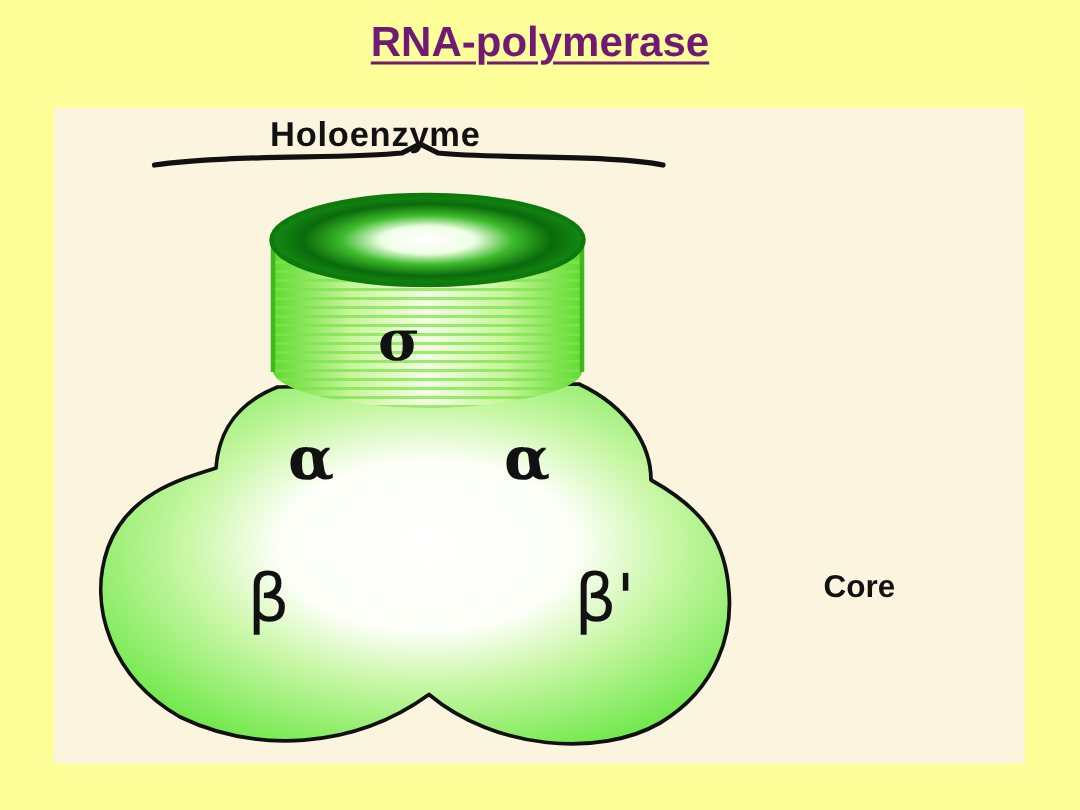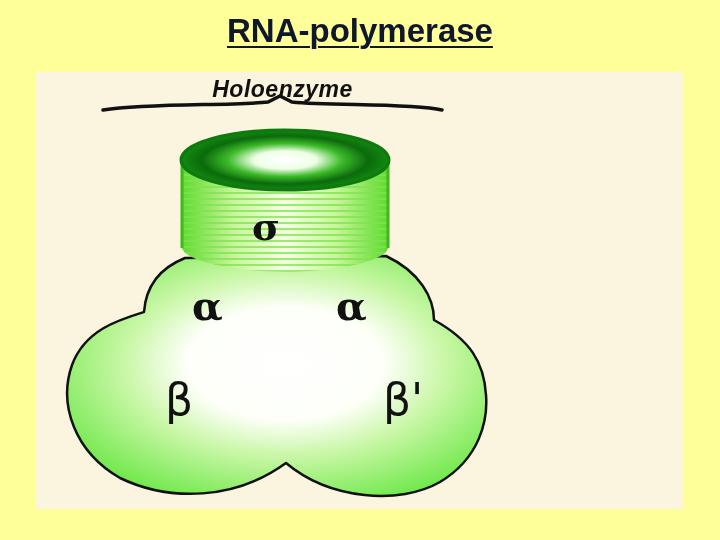--- a/index.html
+++ b/index.html
@@ -4,34 +4,34 @@
 <style>
   html, body { margin:0; padding:0; }
   body {
     width:720px; height:540px; overflow:hidden;
     background:#FFFF99;
     position:relative;
     font-family:"Liberation Sans", sans-serif;
   }
   .title {
     position:absolute; left:0; top:12px; width:720px;
-    text-align:center; font-weight:bold; font-size:33px;
-    color:#0f172a; text-decoration:underline; text-underline-offset:4px;
+    text-align:center; font-weight:bold; font-size:28px;
+    color:#701a75; text-decoration:underline; text-underline-offset:4px;
     text-decoration-thickness:2px;
   }
   .panel {
     position:absolute; left:36px; top:72px; width:647px; height:437px;
     background:#FBF5DF;
   }
   svg.diagram { position:absolute; left:0; top:0; }
   .lbl {
     position:absolute; font-weight:bold; color:#111;
     font-family:"Liberation Sans", sans-serif;
   }
-  .holo { left:180px; top:76px; width:205px; text-align:center; font-size:23px; letter-spacing:0.5px;font-style:italic; }
+  .holo { left:180px; top:76px; width:205px; font-size:23px; letter-spacing:0.5px; }
   .core { left:510px; top:380px; width:126px; text-align:center; font-size:21px; line-height:24px; }
   .greek {
     position:absolute; color:#111;
     font-family:"DejaVu Serif", serif; font-weight:bold;
   }
   .sigma { left:252px; top:204px; font-size:38px; }
   .alpha1 { left:192px; top:282px; font-size:40px; }
   .alpha2 { left:336px; top:282px; font-size:40px; }
   .beta1 { left:165px; top:374px; font-size:44px; font-family:"DejaVu Sans", sans-serif; font-weight:normal; }
   .beta2 { left:383px; top:374px; font-size:44px; font-family:"DejaVu Sans", sans-serif; font-weight:normal; }
@@ -94,13 +94,14 @@
 
 <div class="lbl holo">Holoenzyme</div>
 
 <div class="greek sigma">σ</div>
 <div class="greek alpha1">α</div>
 <div class="greek alpha2">α</div>
 <div class="greek beta1">β</div>
 <div class="greek beta2">β'</div>
 
 <div class="lbl core">
+  <div>Core</div>
 </div>
 
 </body></html>

